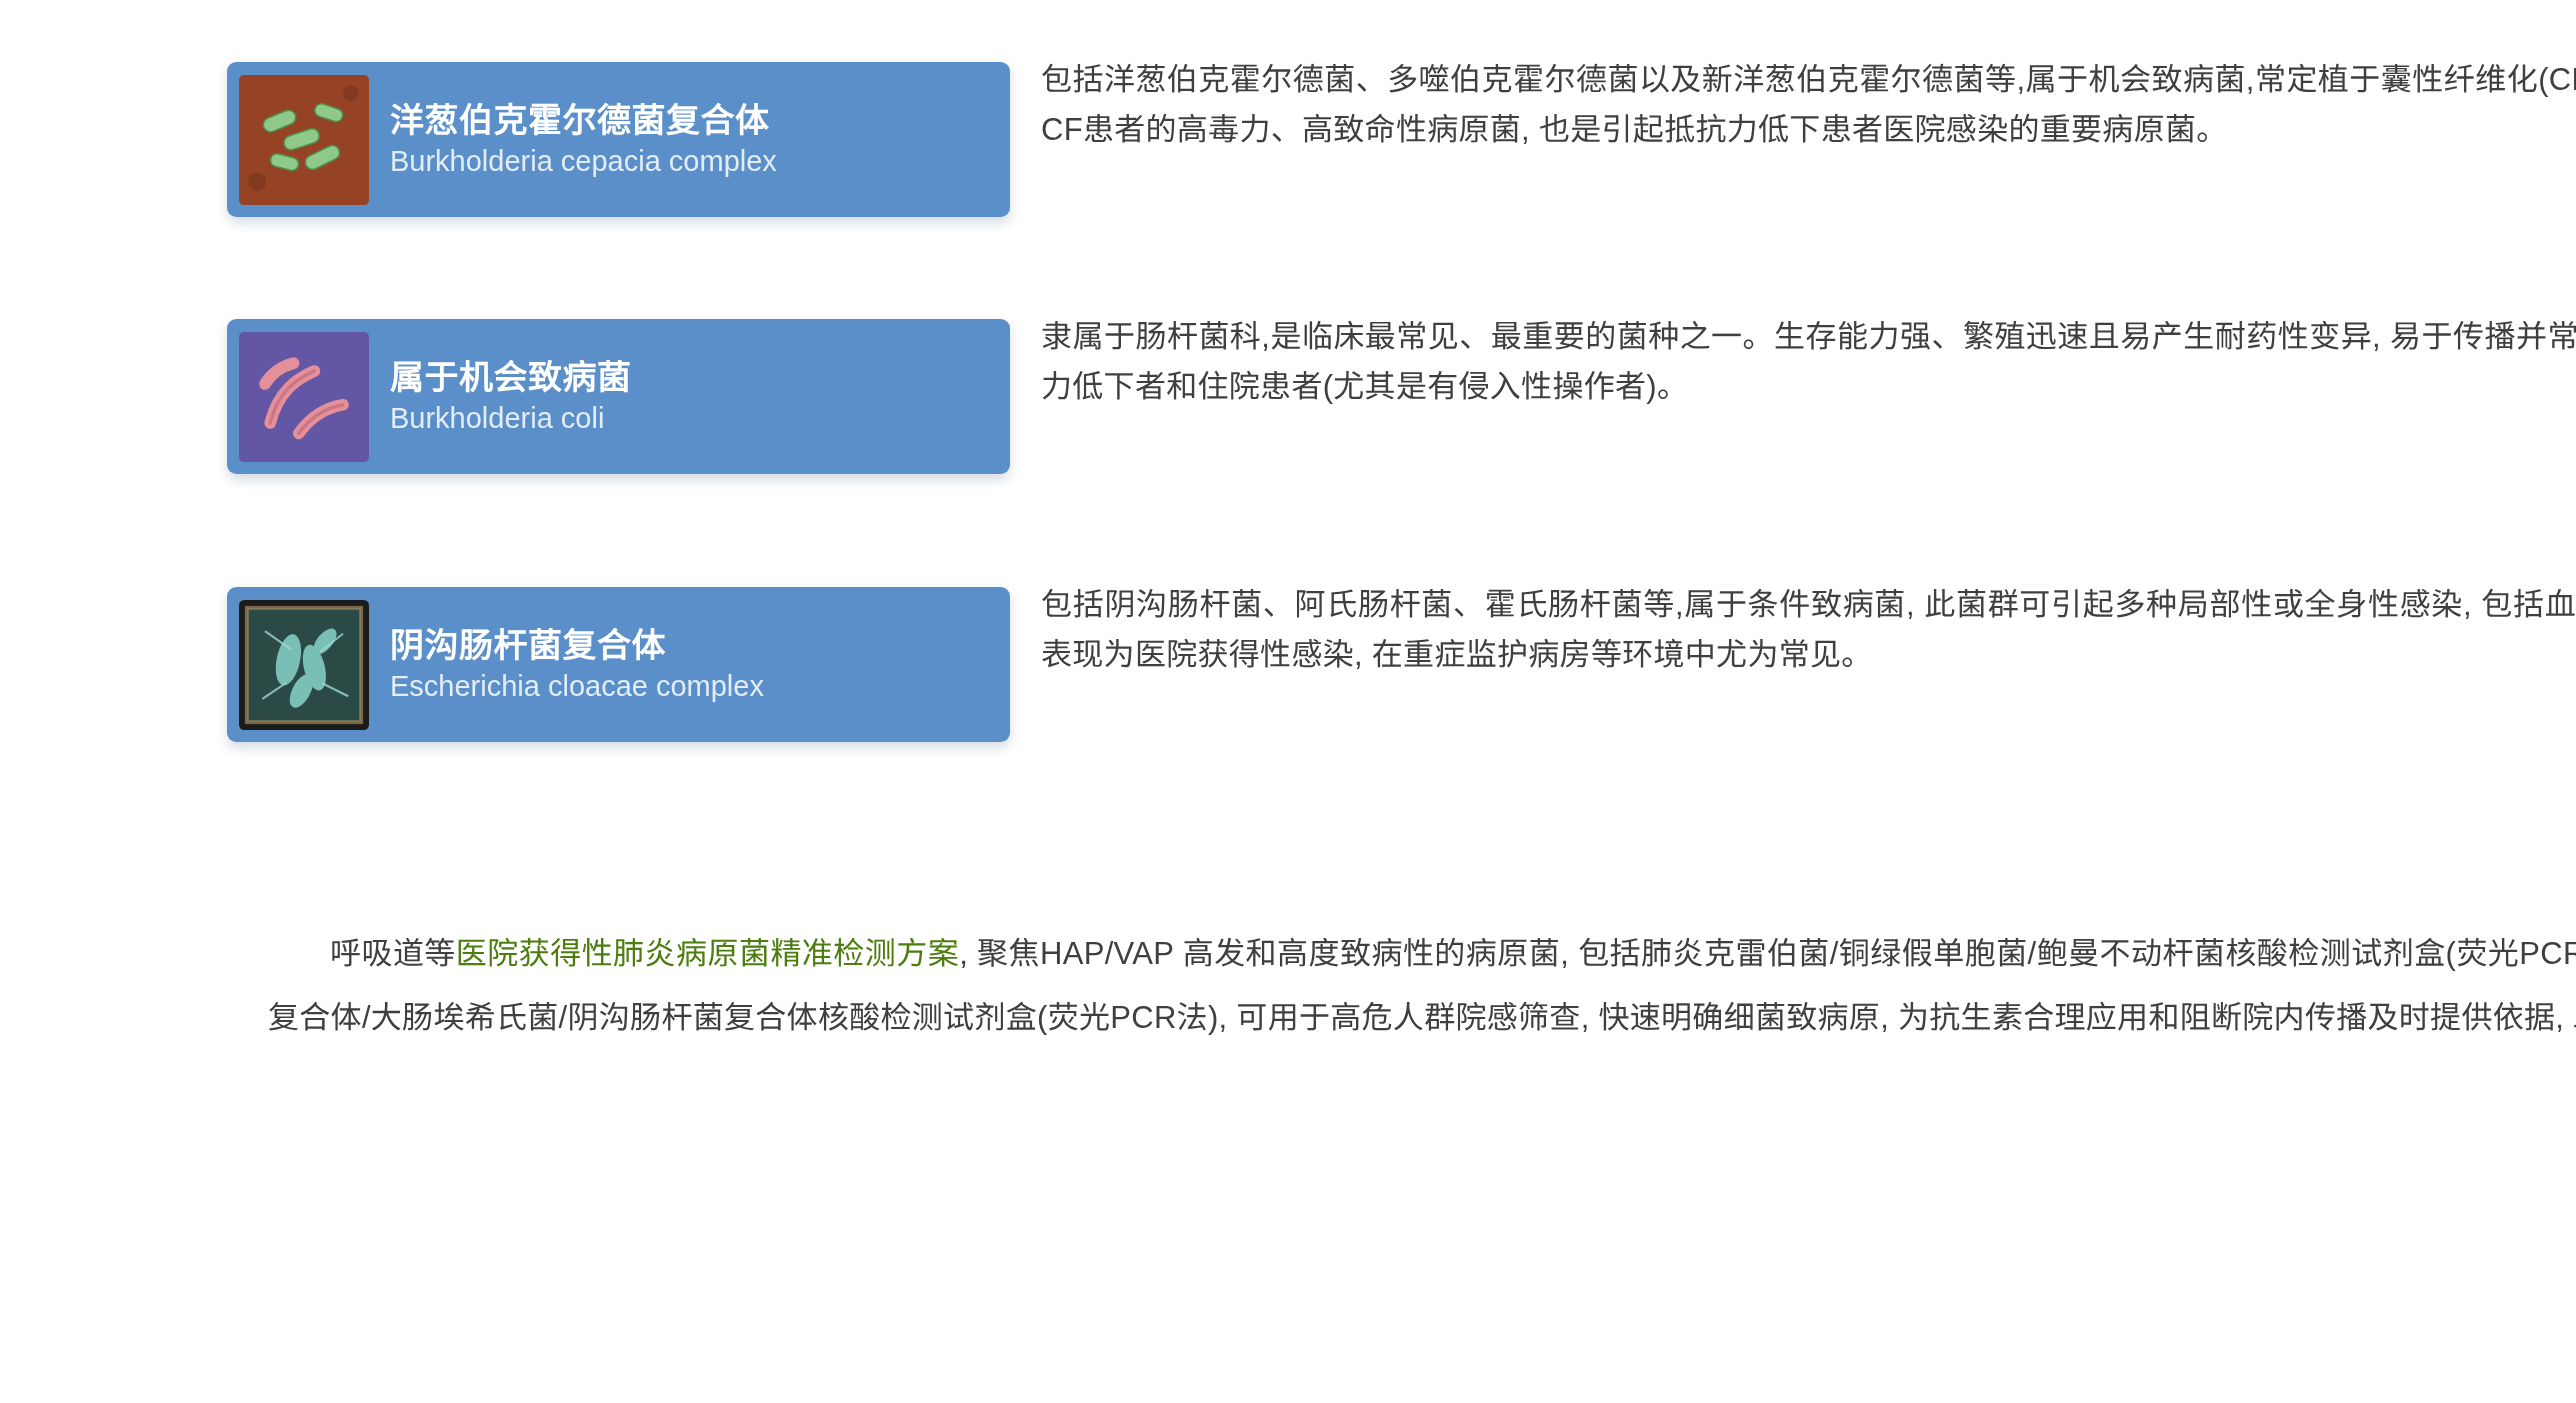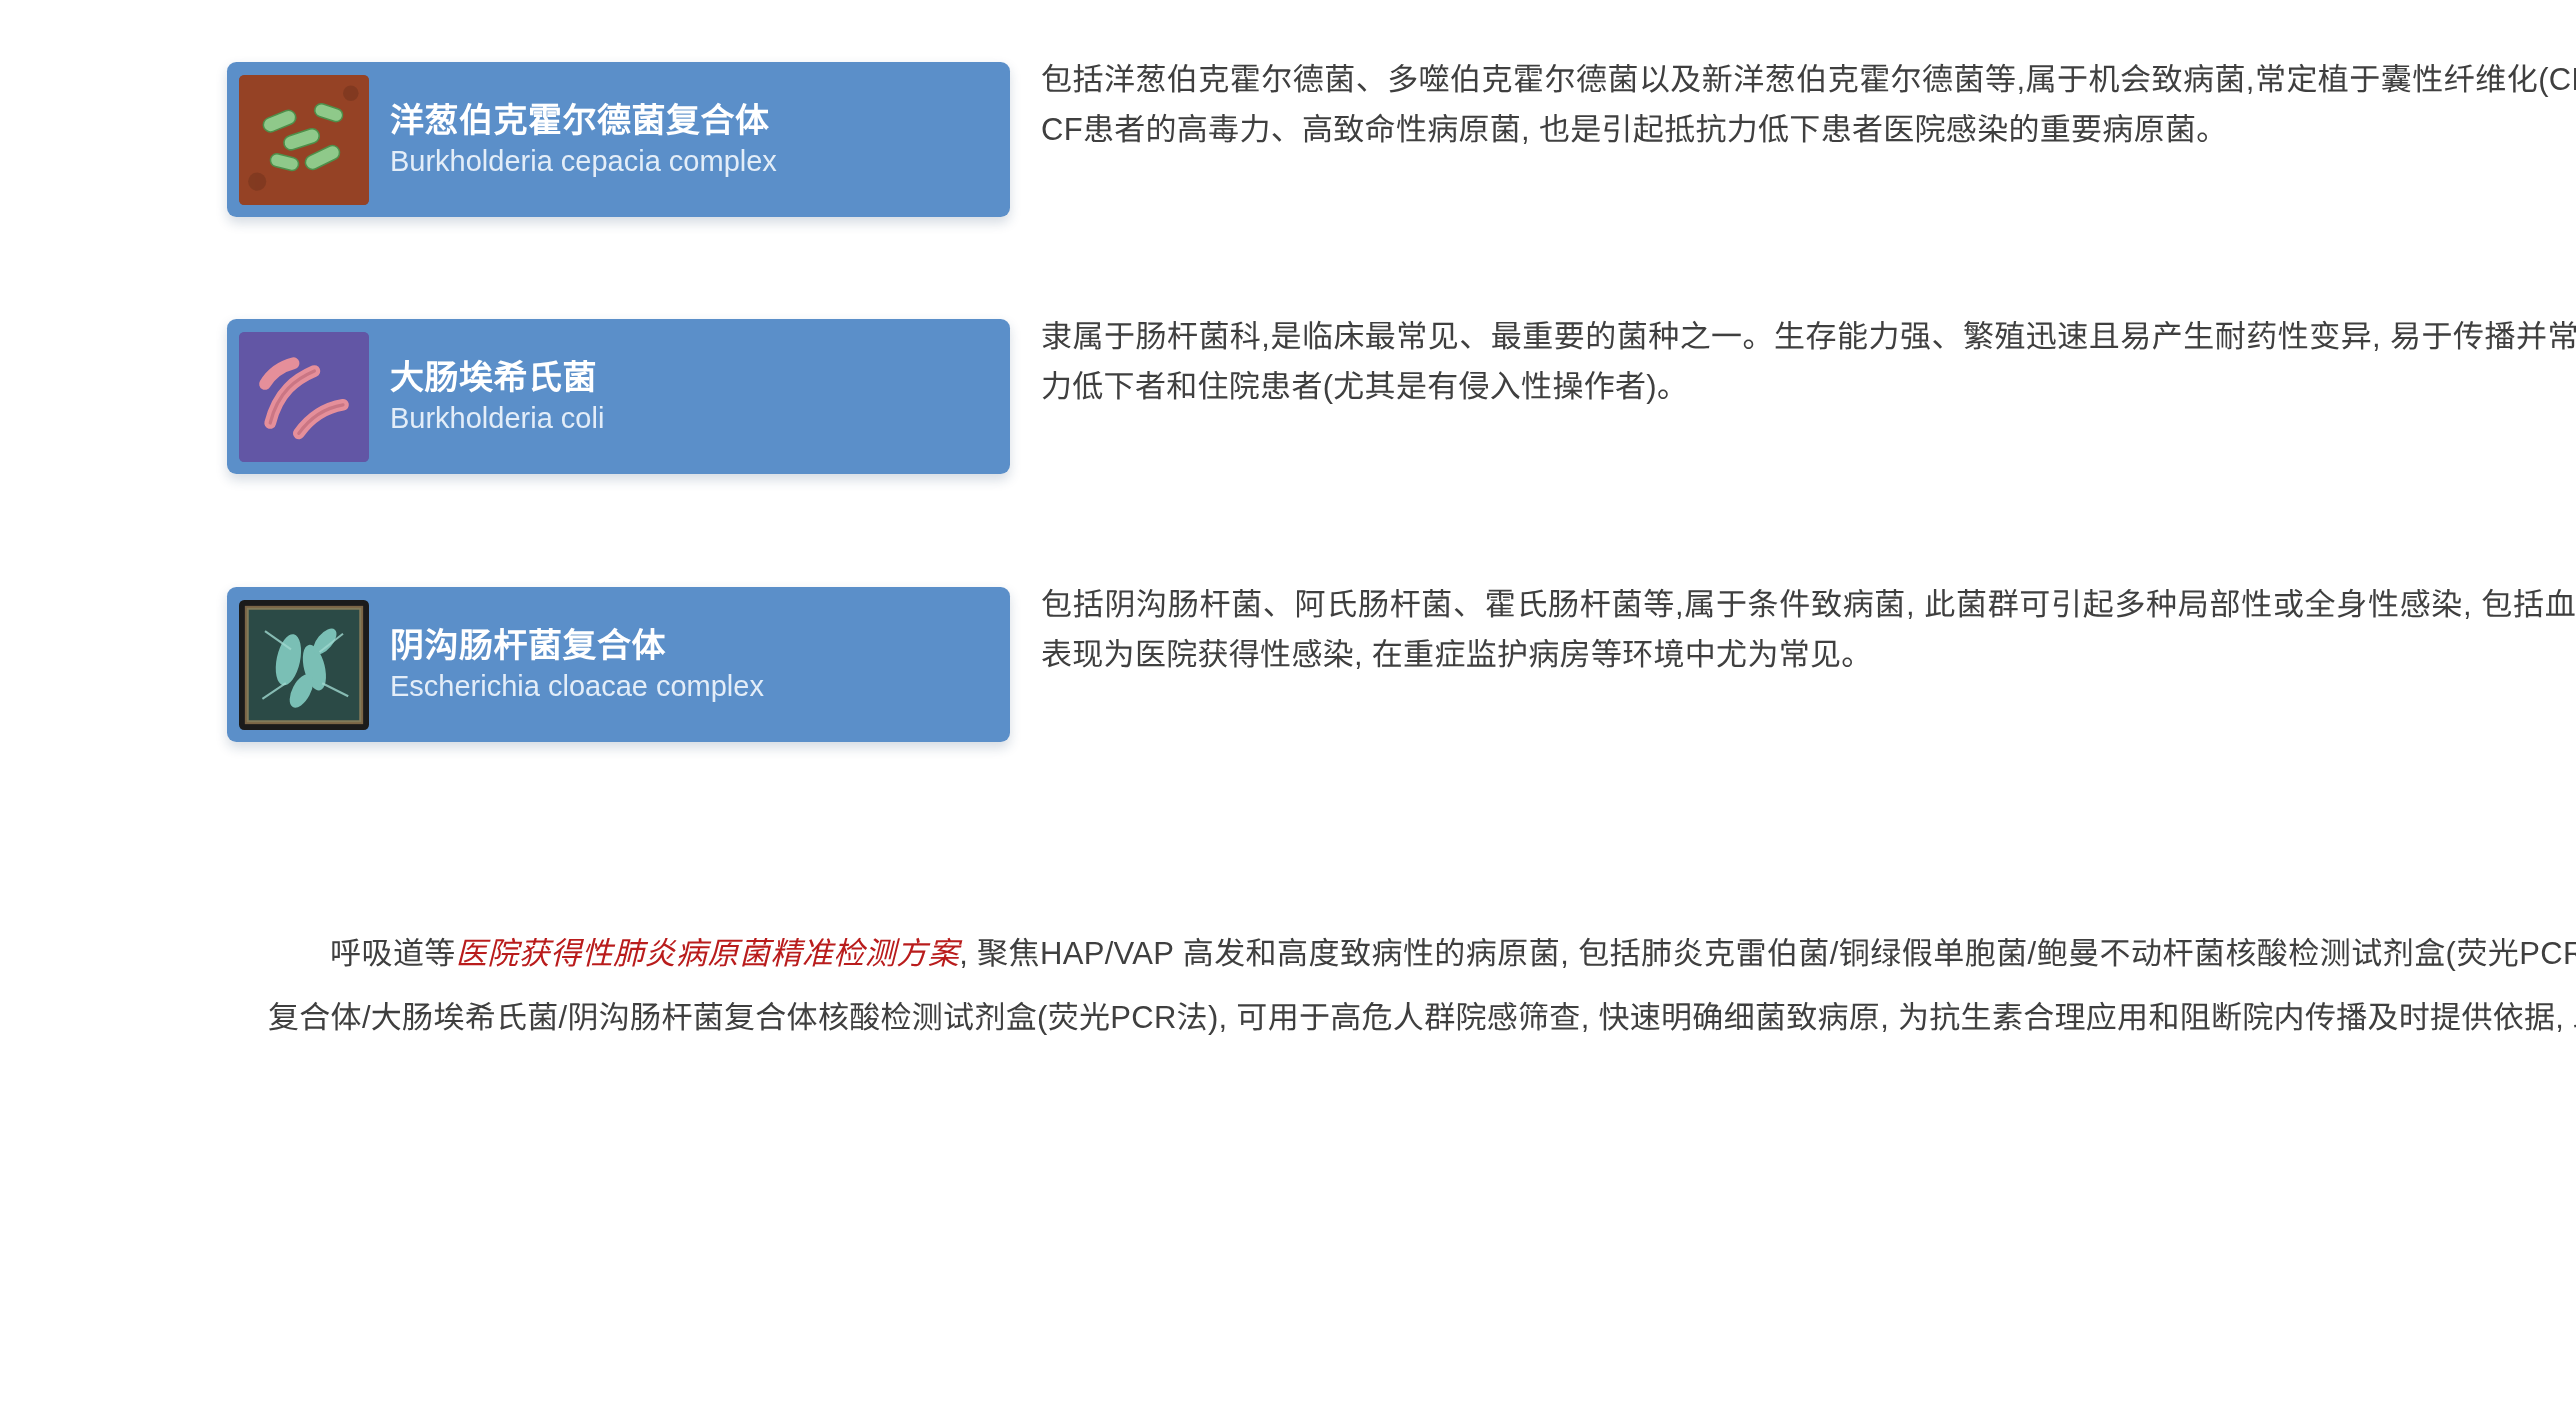--- a/index.html
+++ b/index.html
@@ -103,22 +103,21 @@
     top: 922px;
     width: 2643px;
     font-size: 31px;
     line-height: 2.05;
     color: #3f3f3f;
     text-align: justify;
     letter-spacing: 0.3px;
     text-indent: 62px;
   }
   .summary .hl {
-    color: #b91c1c;
-    font-style: italic;
+    color: #4d7c0f;
   }
 </style>
 </head>
 <body>
 
 <div class="page">
 
   <div class="rows">
 
     <div class="row row-1">
@@ -159,21 +158,21 @@
               <path d="M46 78 C 56 64, 68 58, 80 56"></path>
               <path d="M20 40 C 26 30, 34 26, 42 24"></path>
             </g>
             <g fill="none" stroke="#c4707f" stroke-width="2.5" stroke-linecap="round" opacity="0.8">
               <path d="M24 70 C 30 46, 44 36, 58 30"></path>
               <path d="M46 78 C 56 64, 68 58, 80 56"></path>
             </g>
           </svg>
         </div>
         <div class="card-text">
-          <div class="card-cn">大肠埃希氏菌</div>
+          <div class="card-cn">属于机会致病菌</div>
           <div class="card-latin">Burkholderia coli</div>
         </div>
       </div>
       <div class="desc">隶属于肠杆菌科,是临床最常见、最重要的菌种之一。生存能力强、繁殖迅速且易产生耐药性变异, 易于传播并常引发医院感染。主要威胁免疫力低下者和住院患者(尤其是有侵入性操作者)。</div>
     </div>
 
     <div class="row row-3">
       <div class="card">
         <div class="card-thumb">
           <svg viewBox="0 0 100 100" preserveAspectRatio="none" aria-hidden="true">

